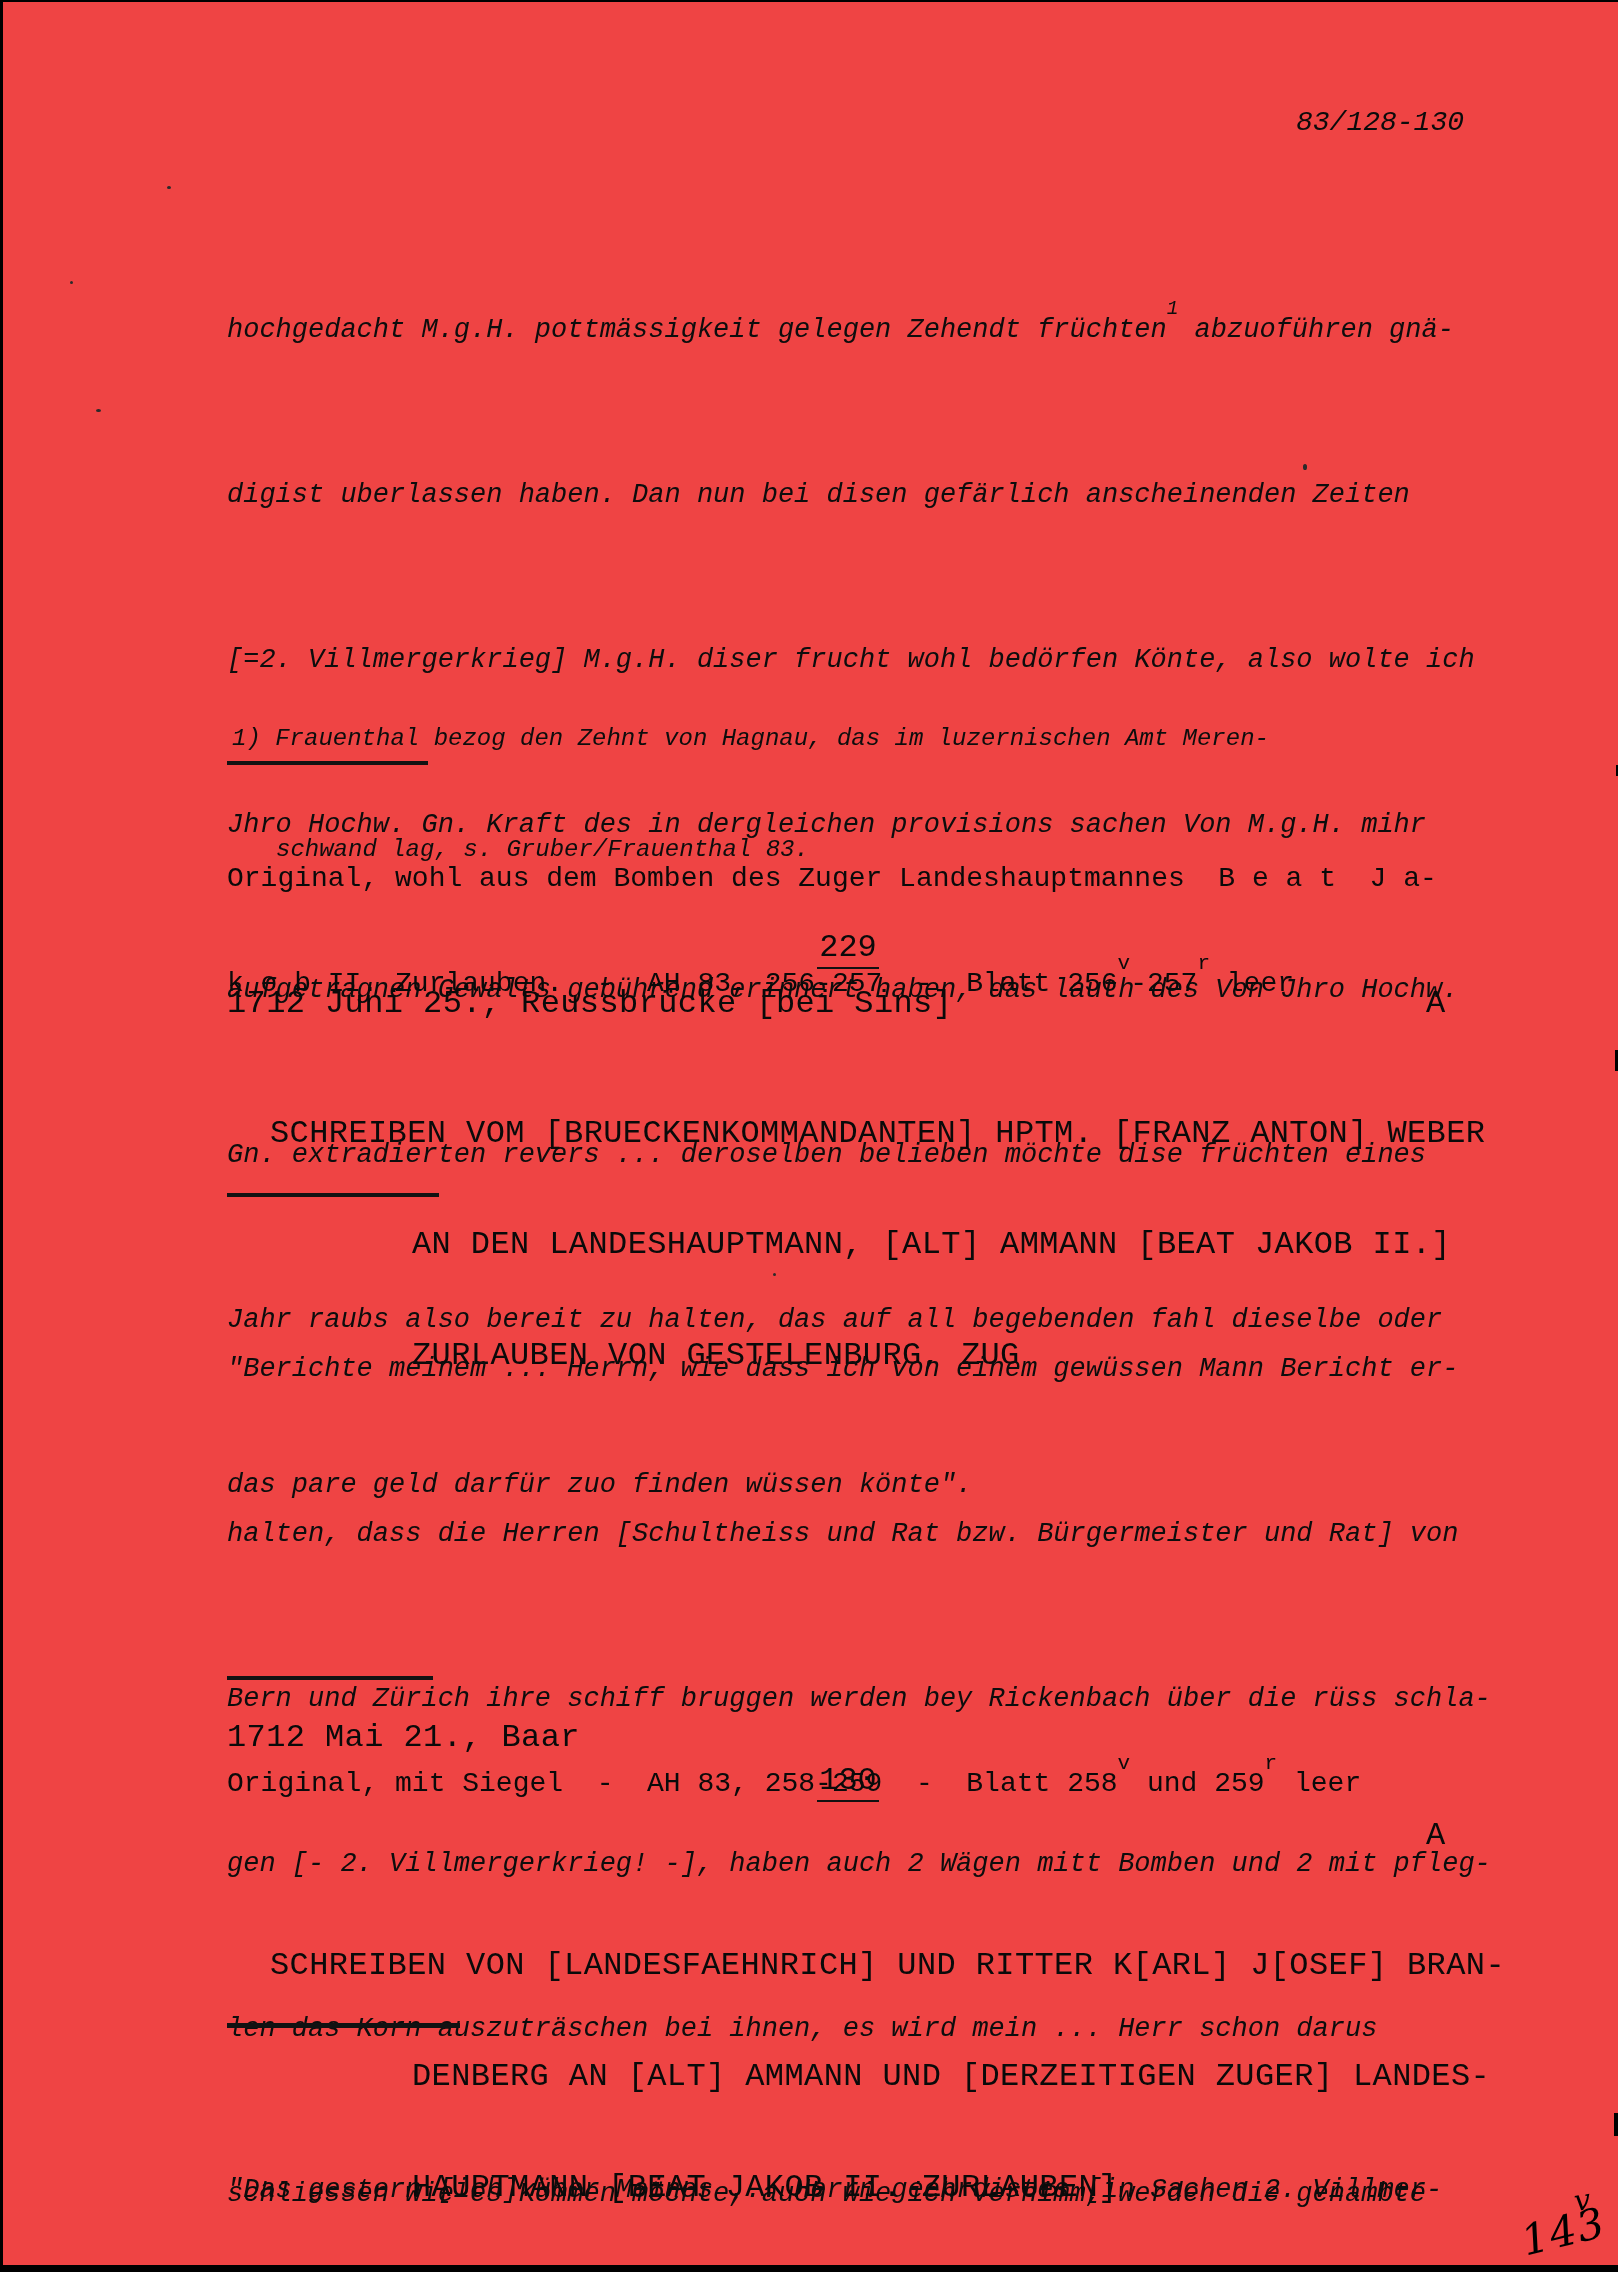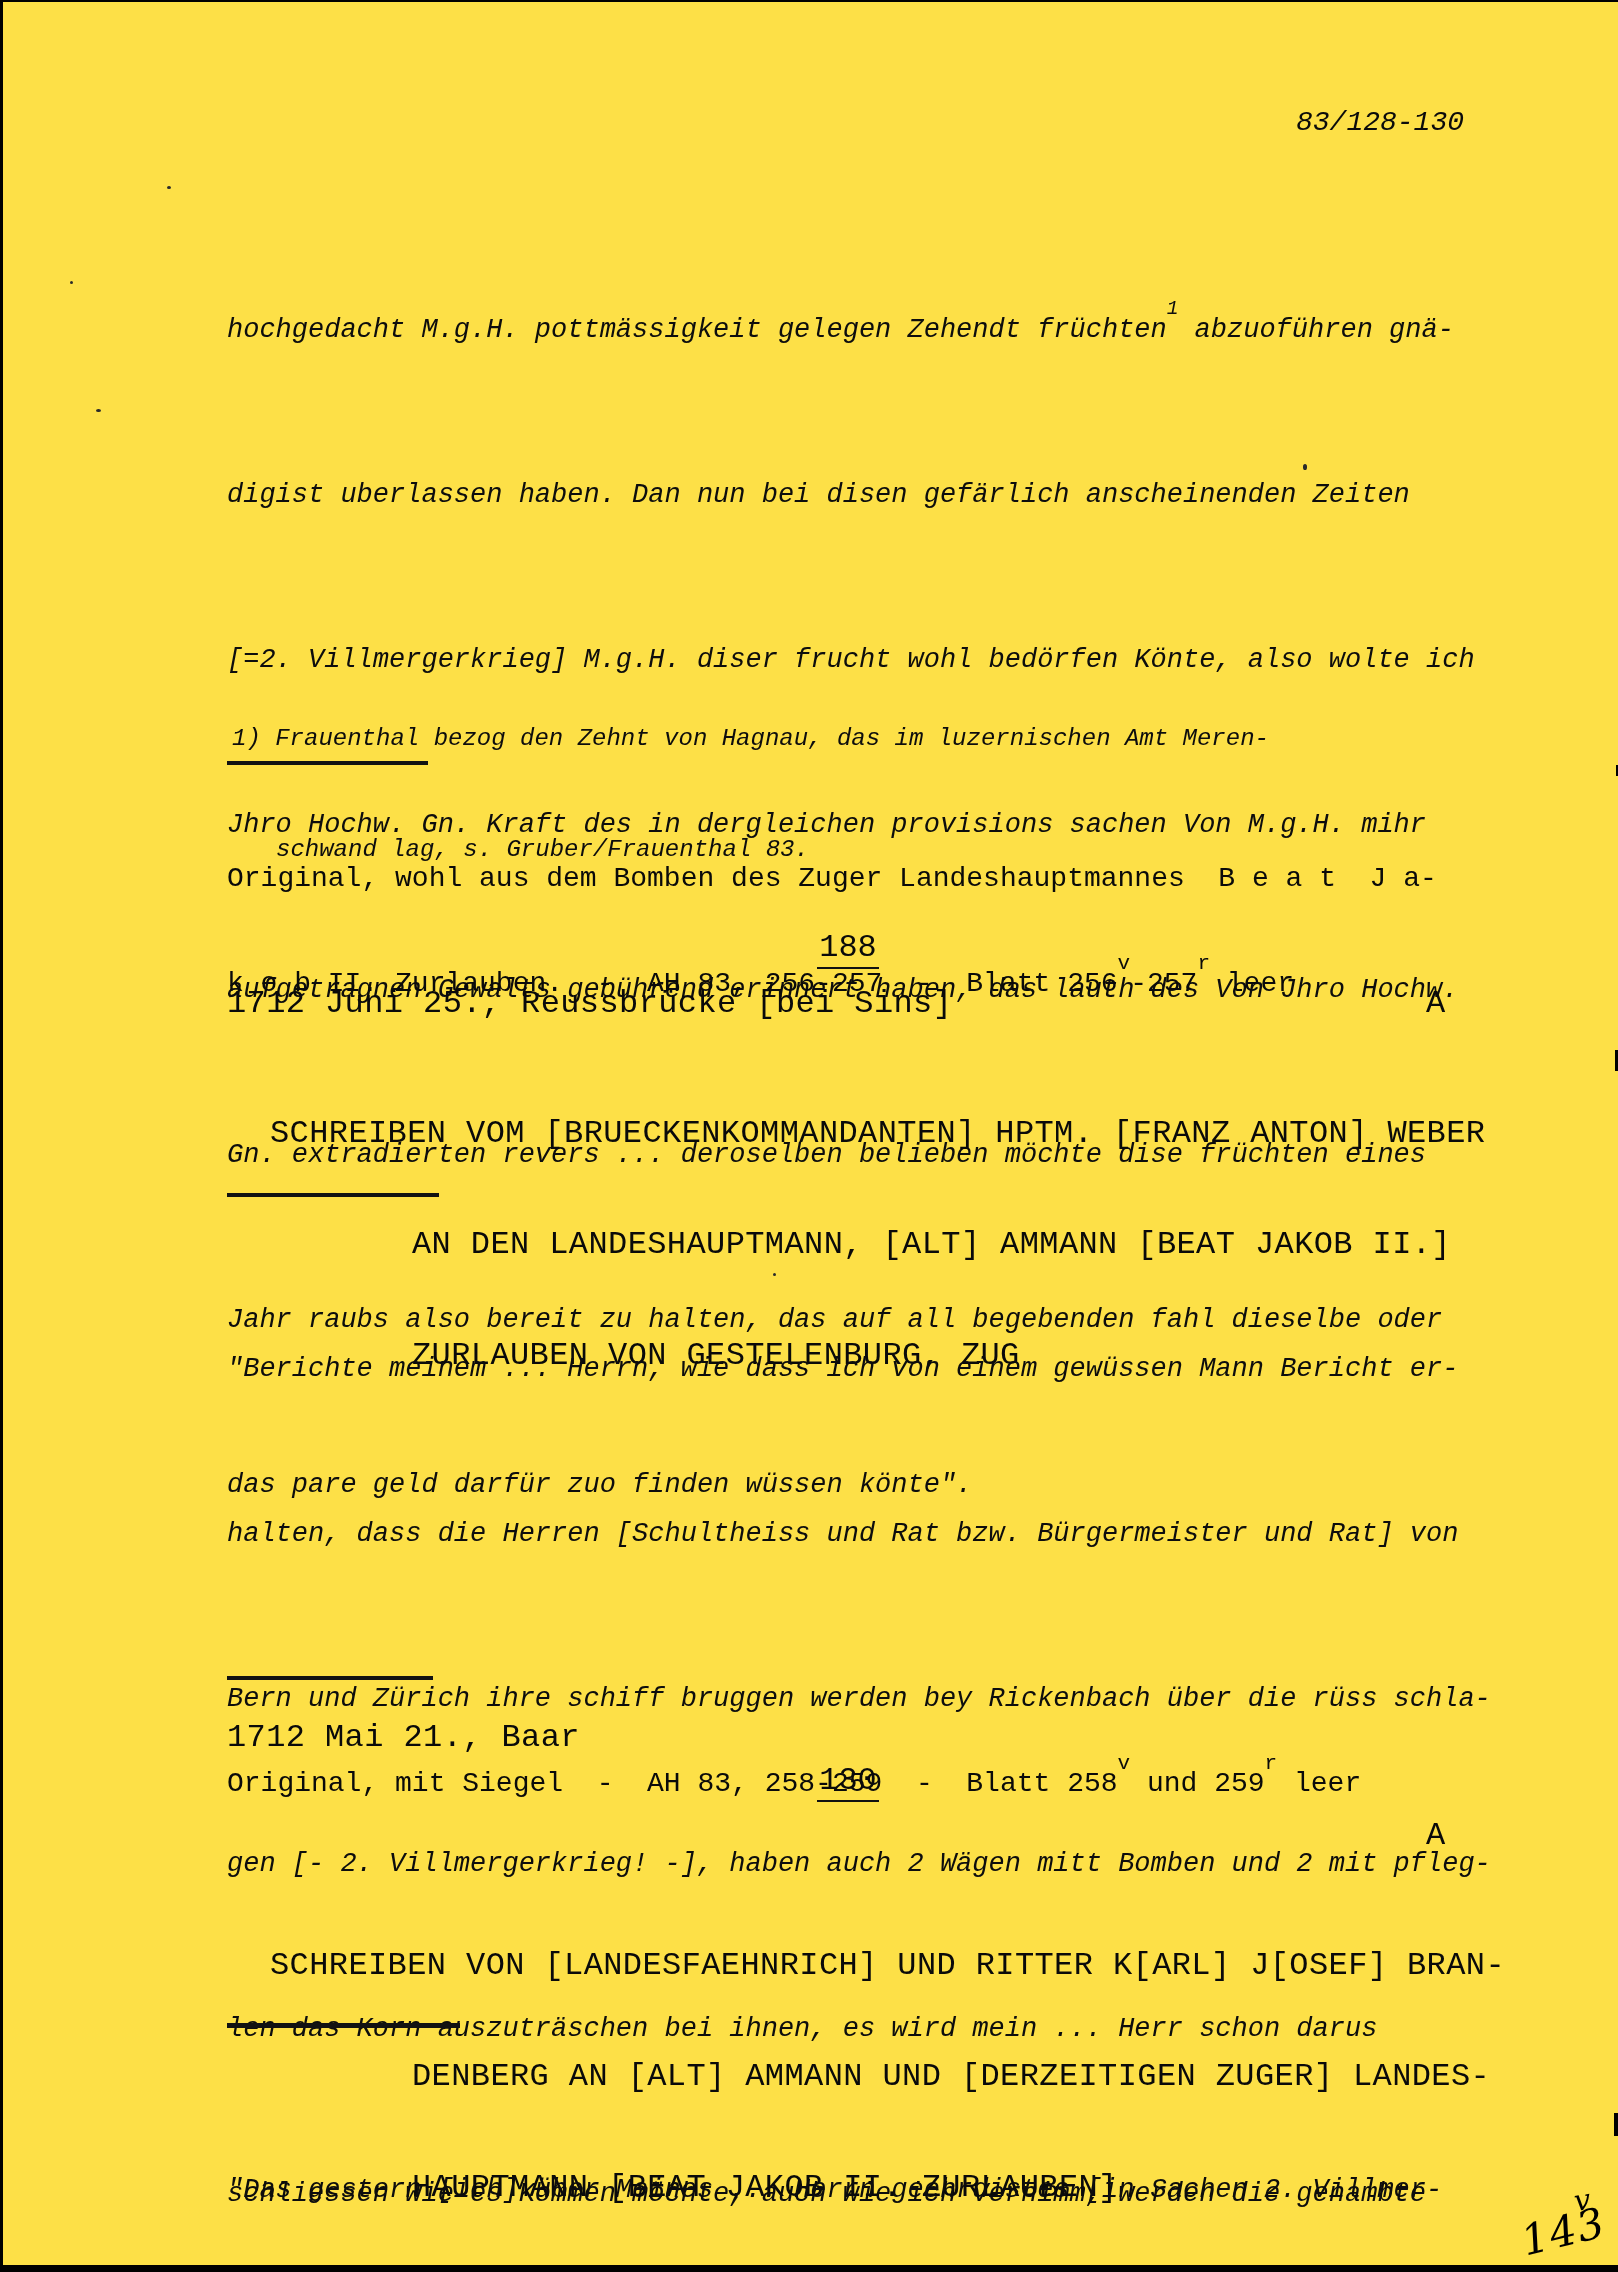--- a/index.html
+++ b/index.html
@@ -1,19 +1,19 @@
 <!DOCTYPE html>
 <html style="font-size:13px"><head>
 <meta charset="utf-8">
 <style>
   html,body{margin:0;padding:0;background:#9a9a9a;}
   .page{
     position:relative;
     width:1618px;height:2273px;
-    background:#fde047;
+    background:#ef4444;
     overflow:hidden;
     font-family:"Liberation Mono", monospace;
     color:#0b0b0b;
   }
   
   .b-left{position:absolute;left:0;top:0;width:3.2px;height:2273px;background:#000;}
   .b-top{position:absolute;left:0;top:0;width:1618px;height:2.4px;background:#000;}
   .b-bottom{position:absolute;left:0;top:2265px;width:1618px;height:8px;background:#000;}
   .tick{position:absolute;background:#000;}
   #tick1{left:1615px;top:1050px;width:3.2px;height:21px;}
@@ -130,21 +130,21 @@
     <div class="fn2">schwand lag, s. Gruber/Frauenthal 83.</div>
   </div>
 
   <div class="rule" id="rule1"></div>
 
   <div class="src" id="src128">
     <div>Original, wohl aus dem Bomben des Zuger Landeshauptmannes  B e a t  J a-</div>
     <div><span>k o b II. Zurlauben.  -  AH 83, 256-257  -  Blatt 256</span><sup class="s-sup">v</sup><span>-257</span><sup class="s-sup">r</sup><span> leer</span></div>
   </div>
 
-  <div class="num" id="num129"><span>188</span></div>
+  <div class="num" id="num129"><span>229</span></div>
   <div class="dateline" id="date129">1712 Juni 25., Reussbrücke [bei Sins]</div>
   <div class="siglum" id="sig129">A</div>
   <div class="title" id="title129">
     <div>SCHREIBEN VOM [BRUECKENKOMMANDANTEN] HPTM. [FRANZ ANTON] WEBER</div>
     <div class="ind">AN DEN LANDESHAUPTMANN, [ALT] AMMANN [BEAT JAKOB II.]</div>
     <div class="ind">ZURLAUBEN VON GESTELENBURG, ZUG</div>
   </div>
 
   <div class="rule" id="rule2"></div>
 

